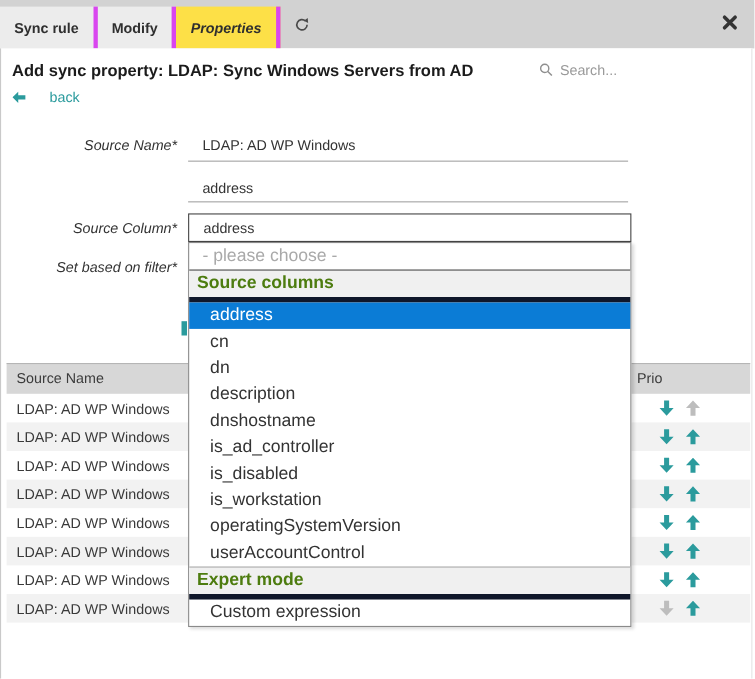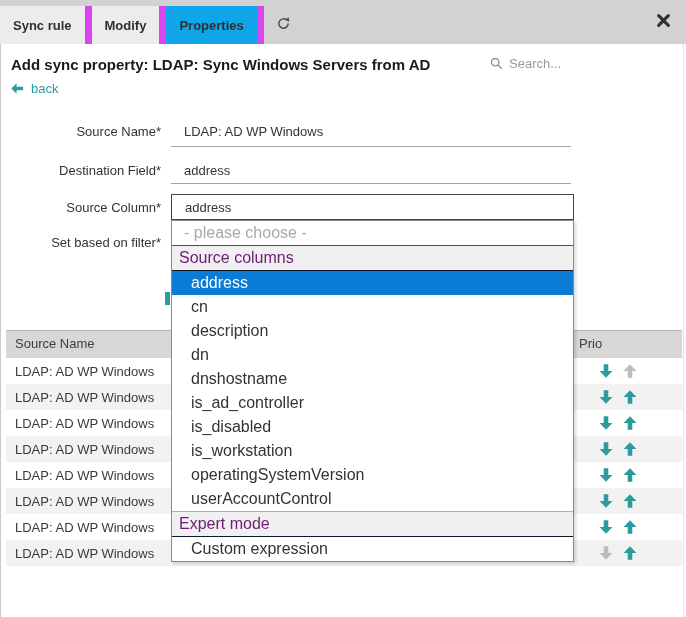--- a/index.html
+++ b/index.html
@@ -5,59 +5,59 @@
   html,body{margin:0;padding:0;}
   body{
     width:686px;height:617px;overflow:hidden;position:relative;
     font-family:"Liberation Sans","DejaVu Sans",sans-serif;
     background:#ffffff;color:#333;
   }
   
   .tabbar{position:absolute;top:0;left:0;width:686px;height:44px;background:#d2d2d2;display:flex;align-items:flex-end;}
   .tab{
     height:38px;display:flex;align-items:center;padding:0 13px;
-    background:#ececec;border-right:7px solid #d946ef;
+    background:#ececec;border-right:4px solid #d946ef;
     font-size:13px;font-weight:bold;color:#2f2f2f;cursor:pointer;box-sizing:border-box;
   }
-  .tab.active{background:#0ea5e9;}
+  .tab.active{background:#fde047;font-style:italic;}
   .refresh-btn{height:38px;display:flex;align-items:center;padding:0 12px;cursor:pointer;}
   .close-btn{position:absolute;top:13px;right:14px;width:16px;height:16px;cursor:pointer;}
   
   .page{
     position:absolute;top:44px;left:0;width:684px;height:573px;background:#fff;
     border-left:1px solid #c9c9c9;border-right:1px solid #e4e4e4;box-sizing:border-box;padding-left:36px;
   }
   .title{position:absolute;left:10px;top:12px;font-size:15px;font-weight:bold;color:#1b1b1b;}
   .search{position:absolute;left:489px;top:11px;display:flex;align-items:center;}
   .search svg{margin-right:4px;}
   .search input{
     border:none;outline:none;font-family:inherit;font-size:13px;color:#555;width:150px;background:transparent;
   }
   .search input::placeholder{color:#9a9a9a;}
-  .back{position:absolute;left:10px;top:37px;display:flex;align-items:center;gap:7px;
+  .back{position:absolute;left:10px;top:37px;display:flex;align-items:center;gap:21px;
     color:#2b9b9d;font-size:13px;cursor:pointer;}
   
-  .flabel{position:absolute;left:0;width:160px;text-align:right;font-size:13px;color:#333;}
+  .flabel{position:absolute;left:0;width:160px;text-align:right;font-size:13px;color:#333;font-style:italic;}
   .fvalue{position:absolute;left:183px;font-size:13px;color:#333;}
   .underline{position:absolute;left:170px;width:400px;height:1px;background:#a3a3a3;}
   .sc-input{
     position:absolute;left:170px;top:150px;width:403px;height:26px;box-sizing:border-box;
     border:1px solid #444;font-family:inherit;font-size:13px;color:#333;padding:0 0 0 13px;outline:none;background:#fff;
   }
   .save-sliver{position:absolute;left:164px;top:248px;width:5px;height:13px;background:#2b9b9d;z-index:5;cursor:pointer;}
   
   .dropdown{
     position:absolute;left:170px;top:176px;width:403px;box-sizing:border-box;
     background:#fff;border:1px solid #8a8a8a;z-index:20;box-shadow:2px 2px 3px rgba(0,0,0,0.15);
   }
   .dd-item{height:24px;line-height:24px;font-size:16px;color:#333;white-space:nowrap;overflow:hidden;}
   .dd-item.ph{color:#a9a9a9;padding-left:12px;}
   .dd-item.hdr{
-    font-weight:normal;color:#701a75;background:#f0f0f0;padding-left:7px;
-    border-top:1px solid #adadad;border-bottom:1px solid #0f172a;
+    font-weight:bold;color:#4d7c0f;background:#f0f0f0;padding-left:7px;
+    border-top:1px solid #adadad;border-bottom:5px solid #0f172a;
   }
   .dd-item.hdr.first{border-top:1px solid #4e4e4e;}
   .dd-item.opt{padding-left:19px;cursor:pointer;}
   .dd-item.opt.sel{background:#0b7cd6;color:#ffffff;}
   
   .table{position:absolute;left:5px;top:286px;width:676px;z-index:1;}
   .thead{
     height:27px;background:#d7d7d7;border-top:1px solid #b5b5b5;position:relative;
     font-size:13px;color:#3c3c3c;
   }
@@ -116,38 +116,37 @@
     <svg viewBox="0 0 14 14" width="13" height="13">
         <path d="M13 5v4H6v3.6L0.4 7 6 1.4V5z" fill="#2b9b9d"></path>
       </svg>
     <span>back</span>
   </div>
 
   <div class="flabel" style="top:80px">Source Name*</div>
   <div class="fvalue" style="top:80px">LDAP: AD WP Windows</div>
   <div class="underline" style="top:102px"></div>
 
-  <div class="flabel" style="top:119px">Destination Field*</div>
   <div class="fvalue" style="top:119px">address</div>
   <div class="underline" style="top:139px"></div>
 
   <div class="flabel" style="top:156px">Source Column*</div>
   <input class="sc-input" type="text" value="address" style="">
 
   <div class="flabel" style="top:191px">Set based on filter*</div>
 
   <div class="save-sliver"></div>
 
   <div class="dropdown">
     <div class="dd-item ph">- please choose -</div>
     <div class="dd-item hdr first">Source columns</div>
     <div class="dd-item opt sel">address</div>
     <div class="dd-item opt">cn</div>
+    <div class="dd-item opt">dn</div>
     <div class="dd-item opt">description</div>
-    <div class="dd-item opt">dn</div>
     <div class="dd-item opt">dnshostname</div>
     <div class="dd-item opt">is_ad_controller</div>
     <div class="dd-item opt">is_disabled</div>
     <div class="dd-item opt">is_workstation</div>
     <div class="dd-item opt">operatingSystemVersion</div>
     <div class="dd-item opt">userAccountControl</div>
     <div class="dd-item hdr">Expert mode</div>
     <div class="dd-item opt">Custom expression</div>
   </div>
 

